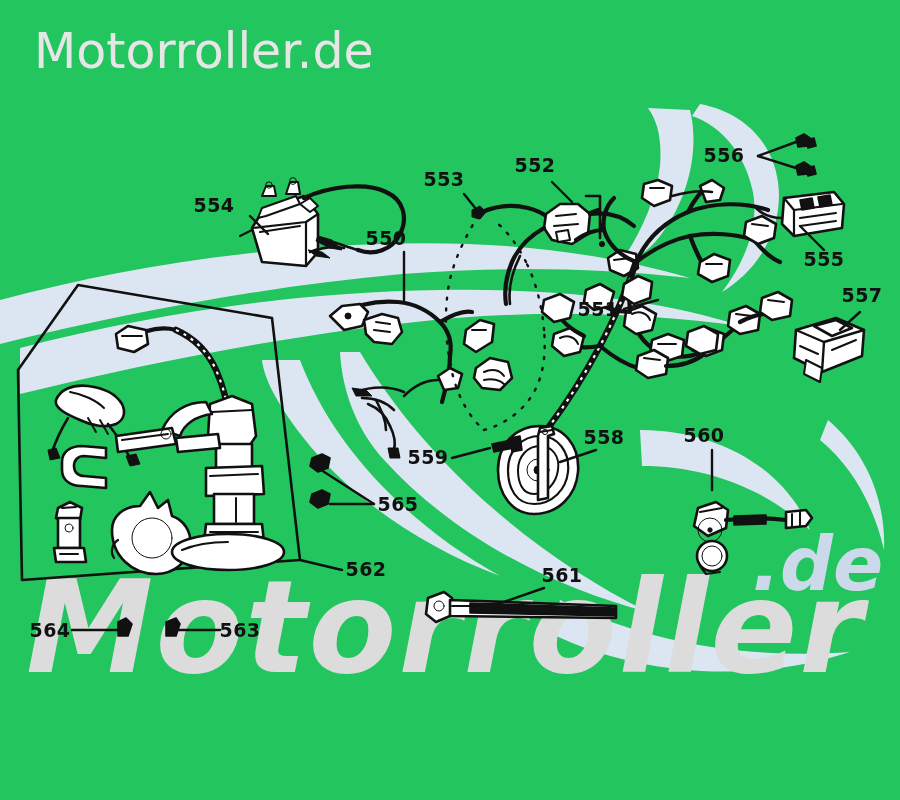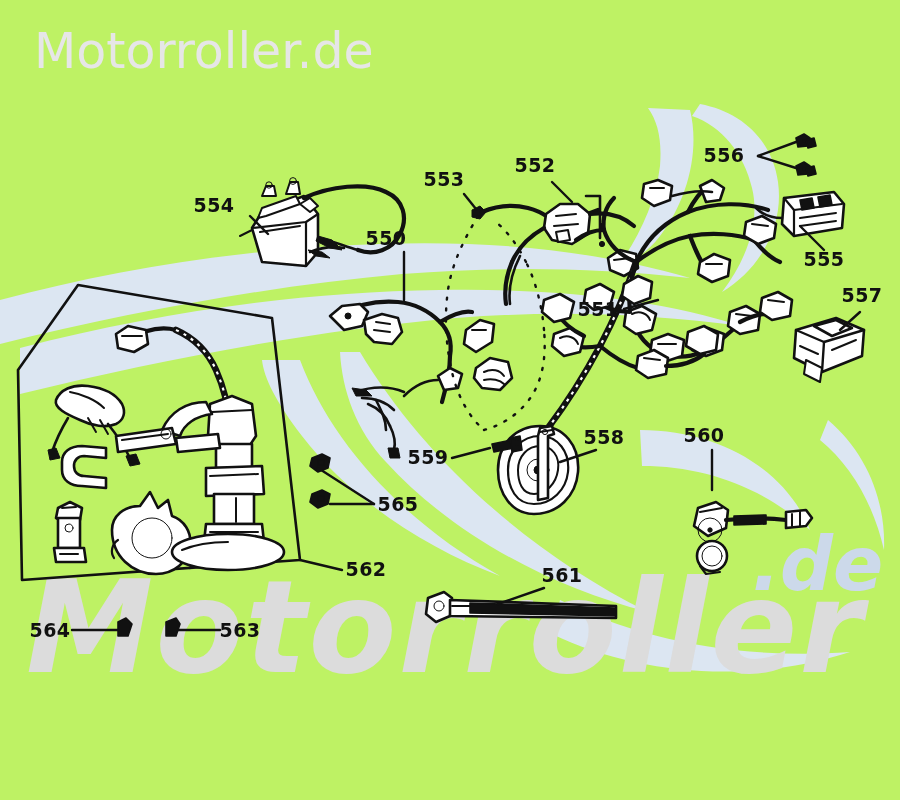--- a/index.html
+++ b/index.html
@@ -8,21 +8,21 @@
     padding: 0;
     background: #ffffff;
   }
   body {
     font-family: "Liberation Sans", sans-serif;
   }
   #stage {
     position: relative;
     width: 900px;
     height: 800px;
-    background: #bef264;
+    background: #22c55e;
     overflow: hidden;
   }
   #stage svg.layer {
     position: absolute;
     left: 0;
     top: 0;
     width: 900px;
     height: 800px;
   }
   .wm-text {

